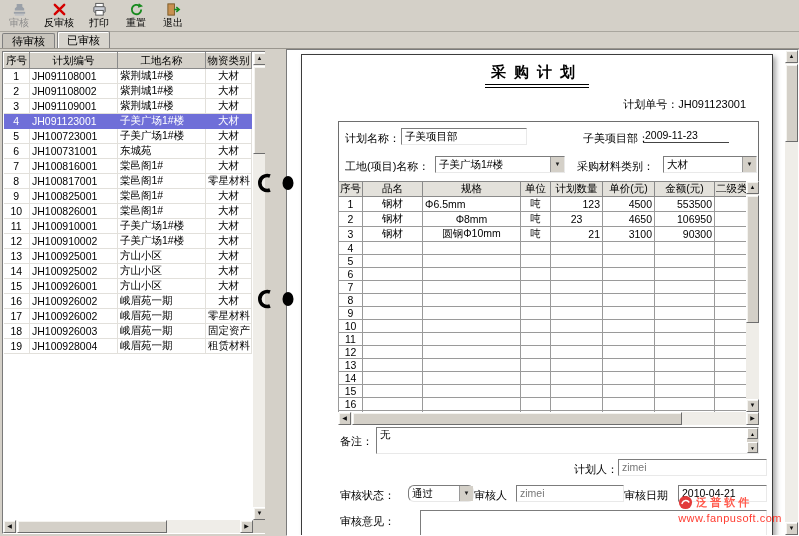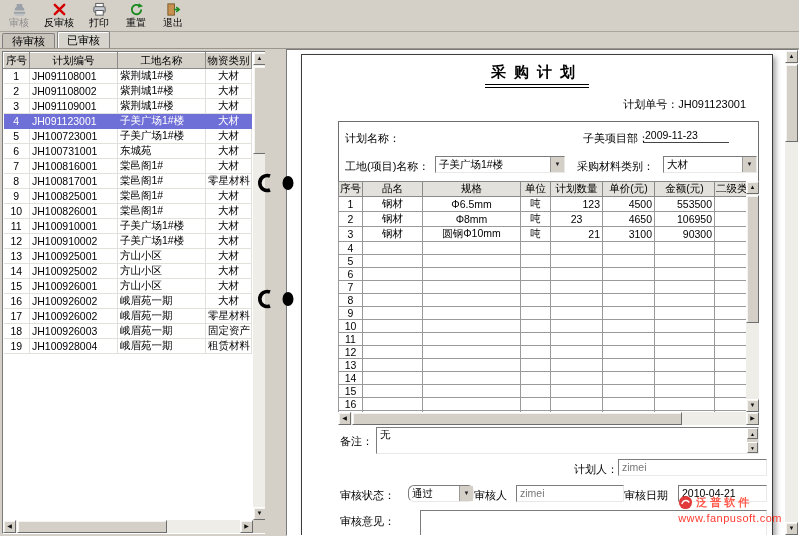--- a/index.html
+++ b/index.html
@@ -307,20 +307,21 @@
       <div class="doc-title">采购计划</div>
       <div class="t-line l1"></div>
       <div class="t-line l2"></div>
 
       <div class="plan-no">
         <span>计划单号：</span><span>JH091123001</span>
       </div>
 
       <div class="form-box">
         <span class="flabel" style="left:6px;top:9px;">计划名称：</span>
+        <div class="sunken" style="left:62px;top:6px;width:118px;height:15px;">子美项目部</div>
         <span class="flabel" style="left:244px;top:9px;">子美项目部：</span>
         <div class="underfield" style="left:304px;top:7px;width:82px;">2009-11-23</div>
 
         <span class="flabel" style="left:6px;top:37px;">工地(项目)名称：</span>
         <div class="combo" style="left:96px;top:34px;width:128px;">
           <span class="combo-val">子美广场1#楼</span>
           <span class="combo-btn">▼</span>
         </div>
         <span class="flabel" style="left:238px;top:37px;">采购材料类别：</span>
         <div class="combo" style="left:324px;top:34px;width:92px;">
@@ -350,21 +351,21 @@
                 <th>计划数量</th>
                 <th>单价(元)</th>
                 <th>金额(元)</th>
                 <th>二级类别</th>
               </tr>
             </thead>
             <tbody>
               <tr>
                 <td style="text-align: center;">1</td>
                 <td style="text-align: center;">钢材</td>
-                <td style="text-align: center; margin-left: 19px;">Φ6.5mm</td>
+                <td style="text-align: left; margin-left: 19px;">Φ6.5mm</td>
                 <td style="text-align: center;">吨</td>
                 <td style="text-align: right;">123</td>
                 <td style="text-align: right;">4500</td>
                 <td style="text-align: right;">553500</td>
                 <td style="text-align: left;"></td>
               </tr>
               <tr>
                 <td style="text-align: center;">2</td>
                 <td style="text-align: center;">钢材</td>
                 <td style="text-align: center;">Φ8mm</td>

